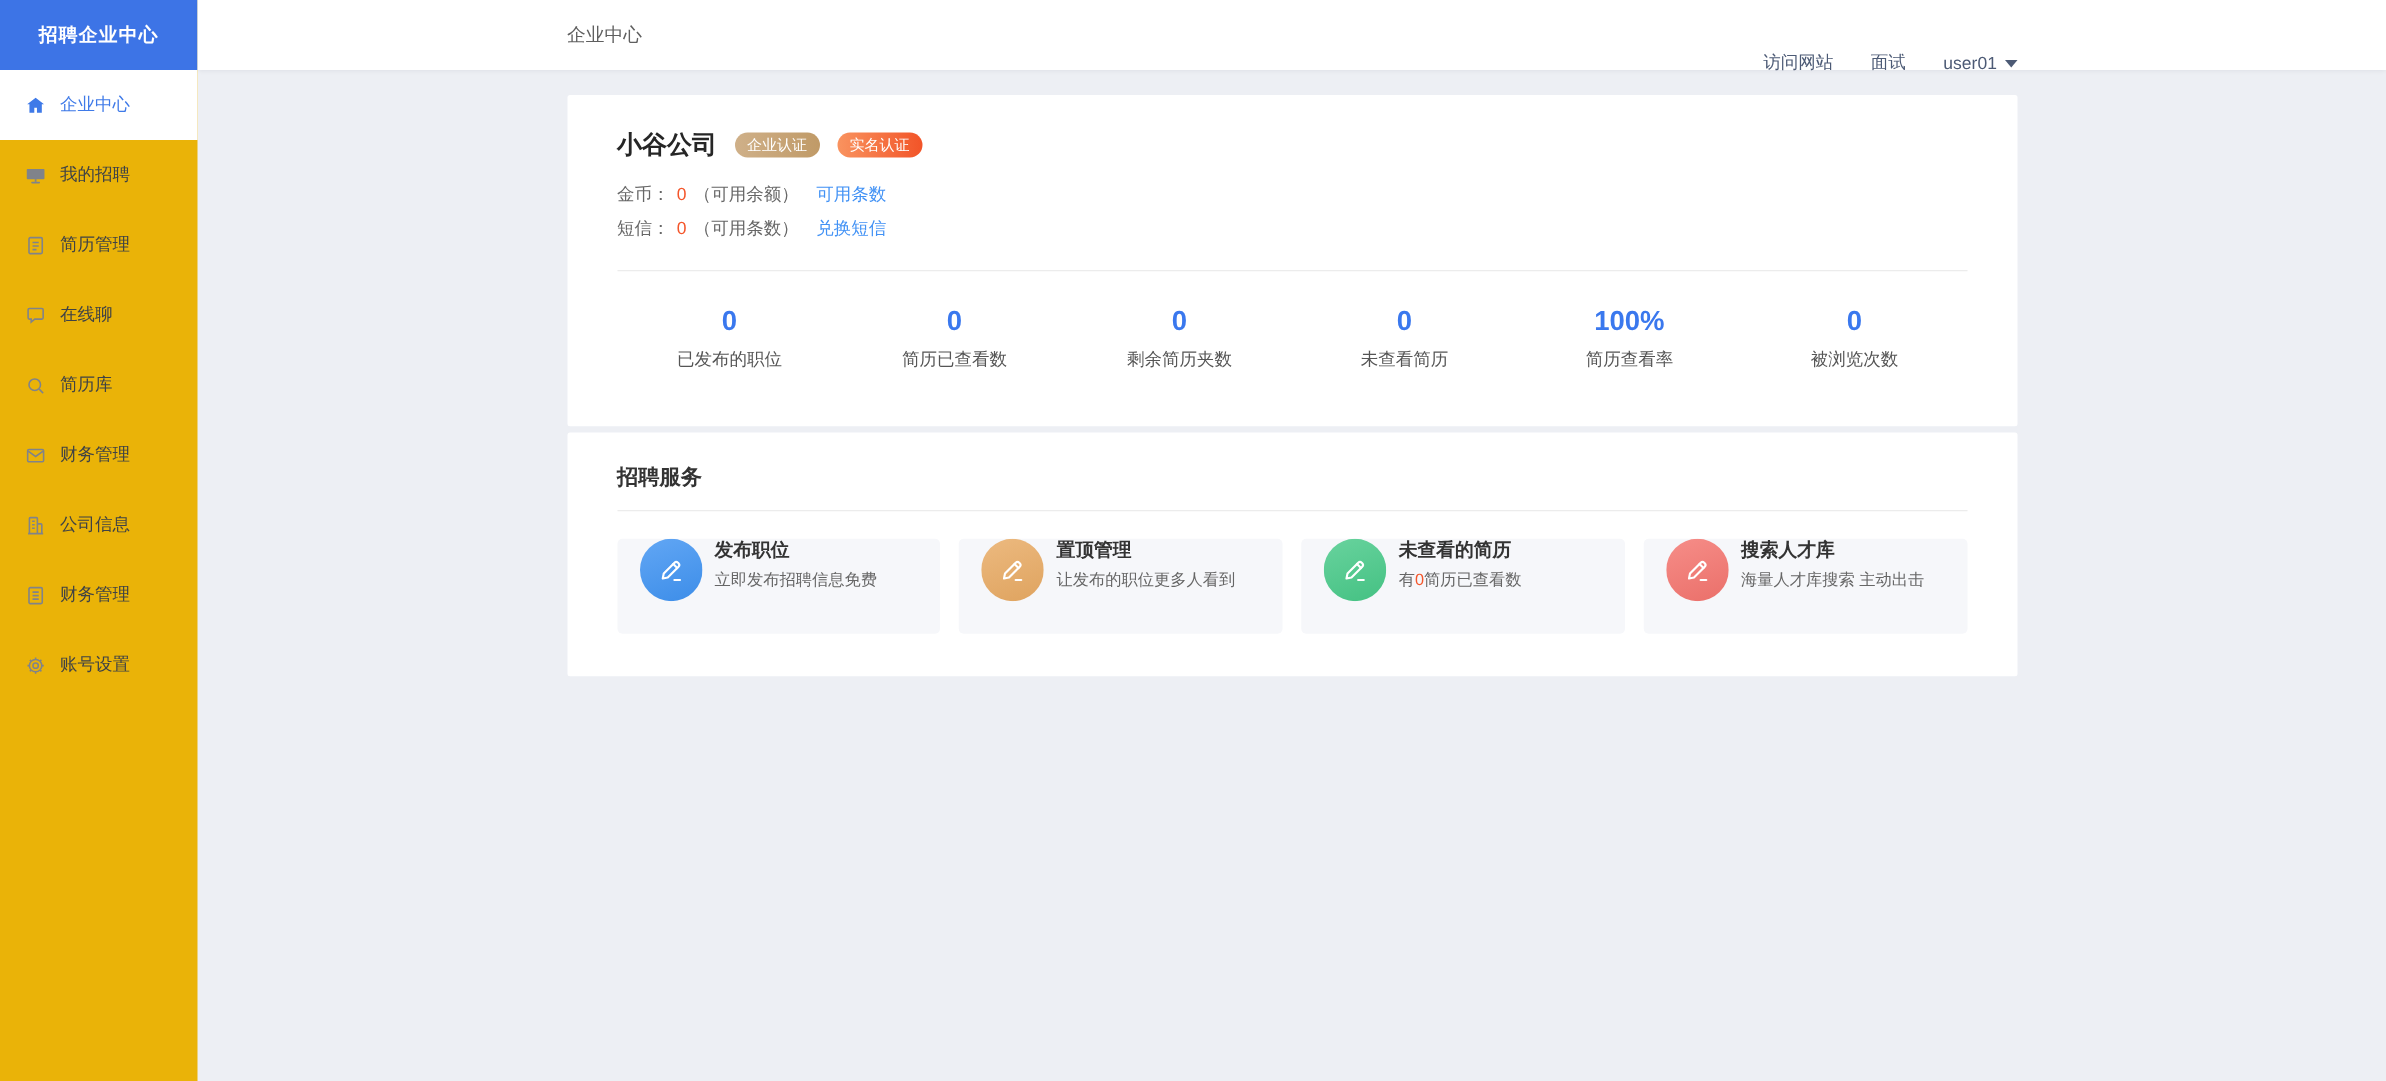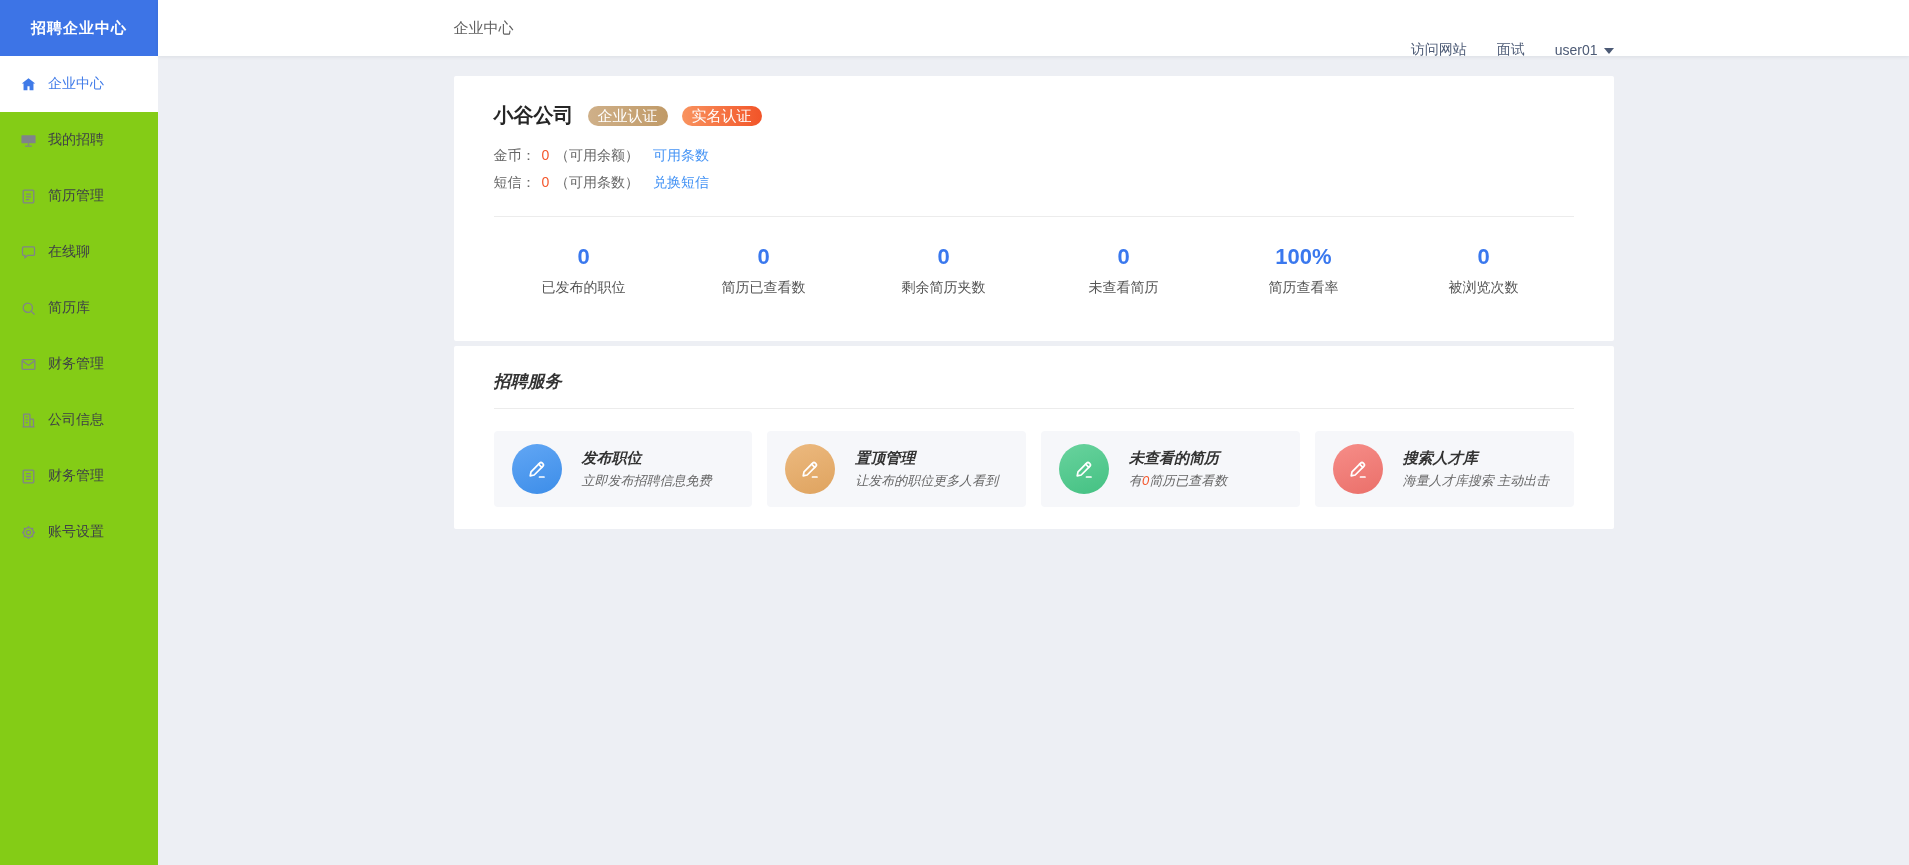--- a/index.html
+++ b/index.html
@@ -6,21 +6,21 @@
   html,body { width:1909px; height:865px; }
   body {
     background:#edeff4;
     font-family:"Liberation Sans","DejaVu Sans",sans-serif;
     overflow:hidden;
     color:#333;
   }
   .layout { display:flex; width:100%; height:100%; }
 
   
-  .sidebar { width:158px; height:100%; background:#84cc16; flex-shrink:0; }
+  .sidebar { width:158px; height:100%; background:#eab308; flex-shrink:0; }
   .sidebar-header {
     height:56px; background:#3d74e6; color:#fff;
     display:flex; align-items:center; justify-content:center;
     font-size:15px; font-weight:bold; letter-spacing:1px;
   }
   .side-item {
     height:56px; display:flex; align-items:center;
     padding-left:19px; gap:11px; font-size:14px; color:#3f4246; cursor:pointer;
   }
   .side-item.active { background:#ffffff; color:#3f7ae8; }
@@ -52,43 +52,43 @@
   
   .content { flex:1; overflow:auto; padding-top:20px; }
   .container { width:1160px; margin:0 auto;border-radius:21px; }
   .card { background:#fff; border-radius:2px; }
   .card + .card { margin-top:5px; }
 
   .card-company { padding:26px 40px 44px; }
   .company-row { display:flex; align-items:center; gap:14px; margin-bottom:16px; }
   .company-name { font-size:20px; font-weight:bold; color:#262626; }
   .badge {
-    color:#fff; font-size:15px; line-height:20px; padding:0 10px;
+    color:#fff; font-size:12px; line-height:20px; padding:0 10px;
     border-radius:10px; display:inline-block;
   }
   .badge-company { background:linear-gradient(90deg,#cfb089,#c09a67); }
   .badge-realname { background:linear-gradient(90deg,#f9935f,#f25428); }
 
   .balance-row { font-size:14px; color:#666; line-height:20px; margin-bottom:7px; }
   .balance-row .val { color:#f4562b; margin:0 2px; }
   .balance-row a, .text-link { color:#4292f5; text-decoration:none; margin-left:10px; cursor:pointer; }
 
   .divider { border:none; border-top:1px solid #ececec; margin-top:24px; }
 
   .stats-row { display:flex; padding:26px 0 0; }
   .stat { flex:1; text-align:center; }
   .stat-value { font-size:22px; font-weight:bold; color:#3a78ee; line-height:28px; }
   .stat-label { font-size:14px; color:#555; margin-top:8px; }
 
-  .card-services { padding:24px 40px 22px;font-style:italic; }
+  .card-services { padding:24px 40px 34px; }
   .services-title { font-size:17px; font-weight:bold; color:#333; line-height:24px; margin-bottom:14px; }
   .services-row { display:flex; gap:15px; margin-top:22px; }
   .service-card {
     flex:1; height:76px; background:#f6f7fa; border-radius:4px;
-    display:flex; align-items:center; padding-left:18px; gap:20px; cursor:pointer;
+    display:flex; align-items:flex-start; padding-left:18px; gap:10px; cursor:pointer;
   }
   .service-icon {
     width:50px; height:50px; border-radius:50%; flex-shrink:0;
     display:flex; align-items:center; justify-content:center;
     background-image:linear-gradient(160deg, rgba(255,255,255,.18), rgba(0,0,0,.04));
   }
   .service-icon svg { width:24px; height:24px; }
   .service-title { font-size:15px; font-weight:bold; color:#333; line-height:20px; }
   .service-desc { font-size:13px; color:#666; line-height:18px; margin-top:4px; }
   .service-desc .hl { color:#f4562b; }

